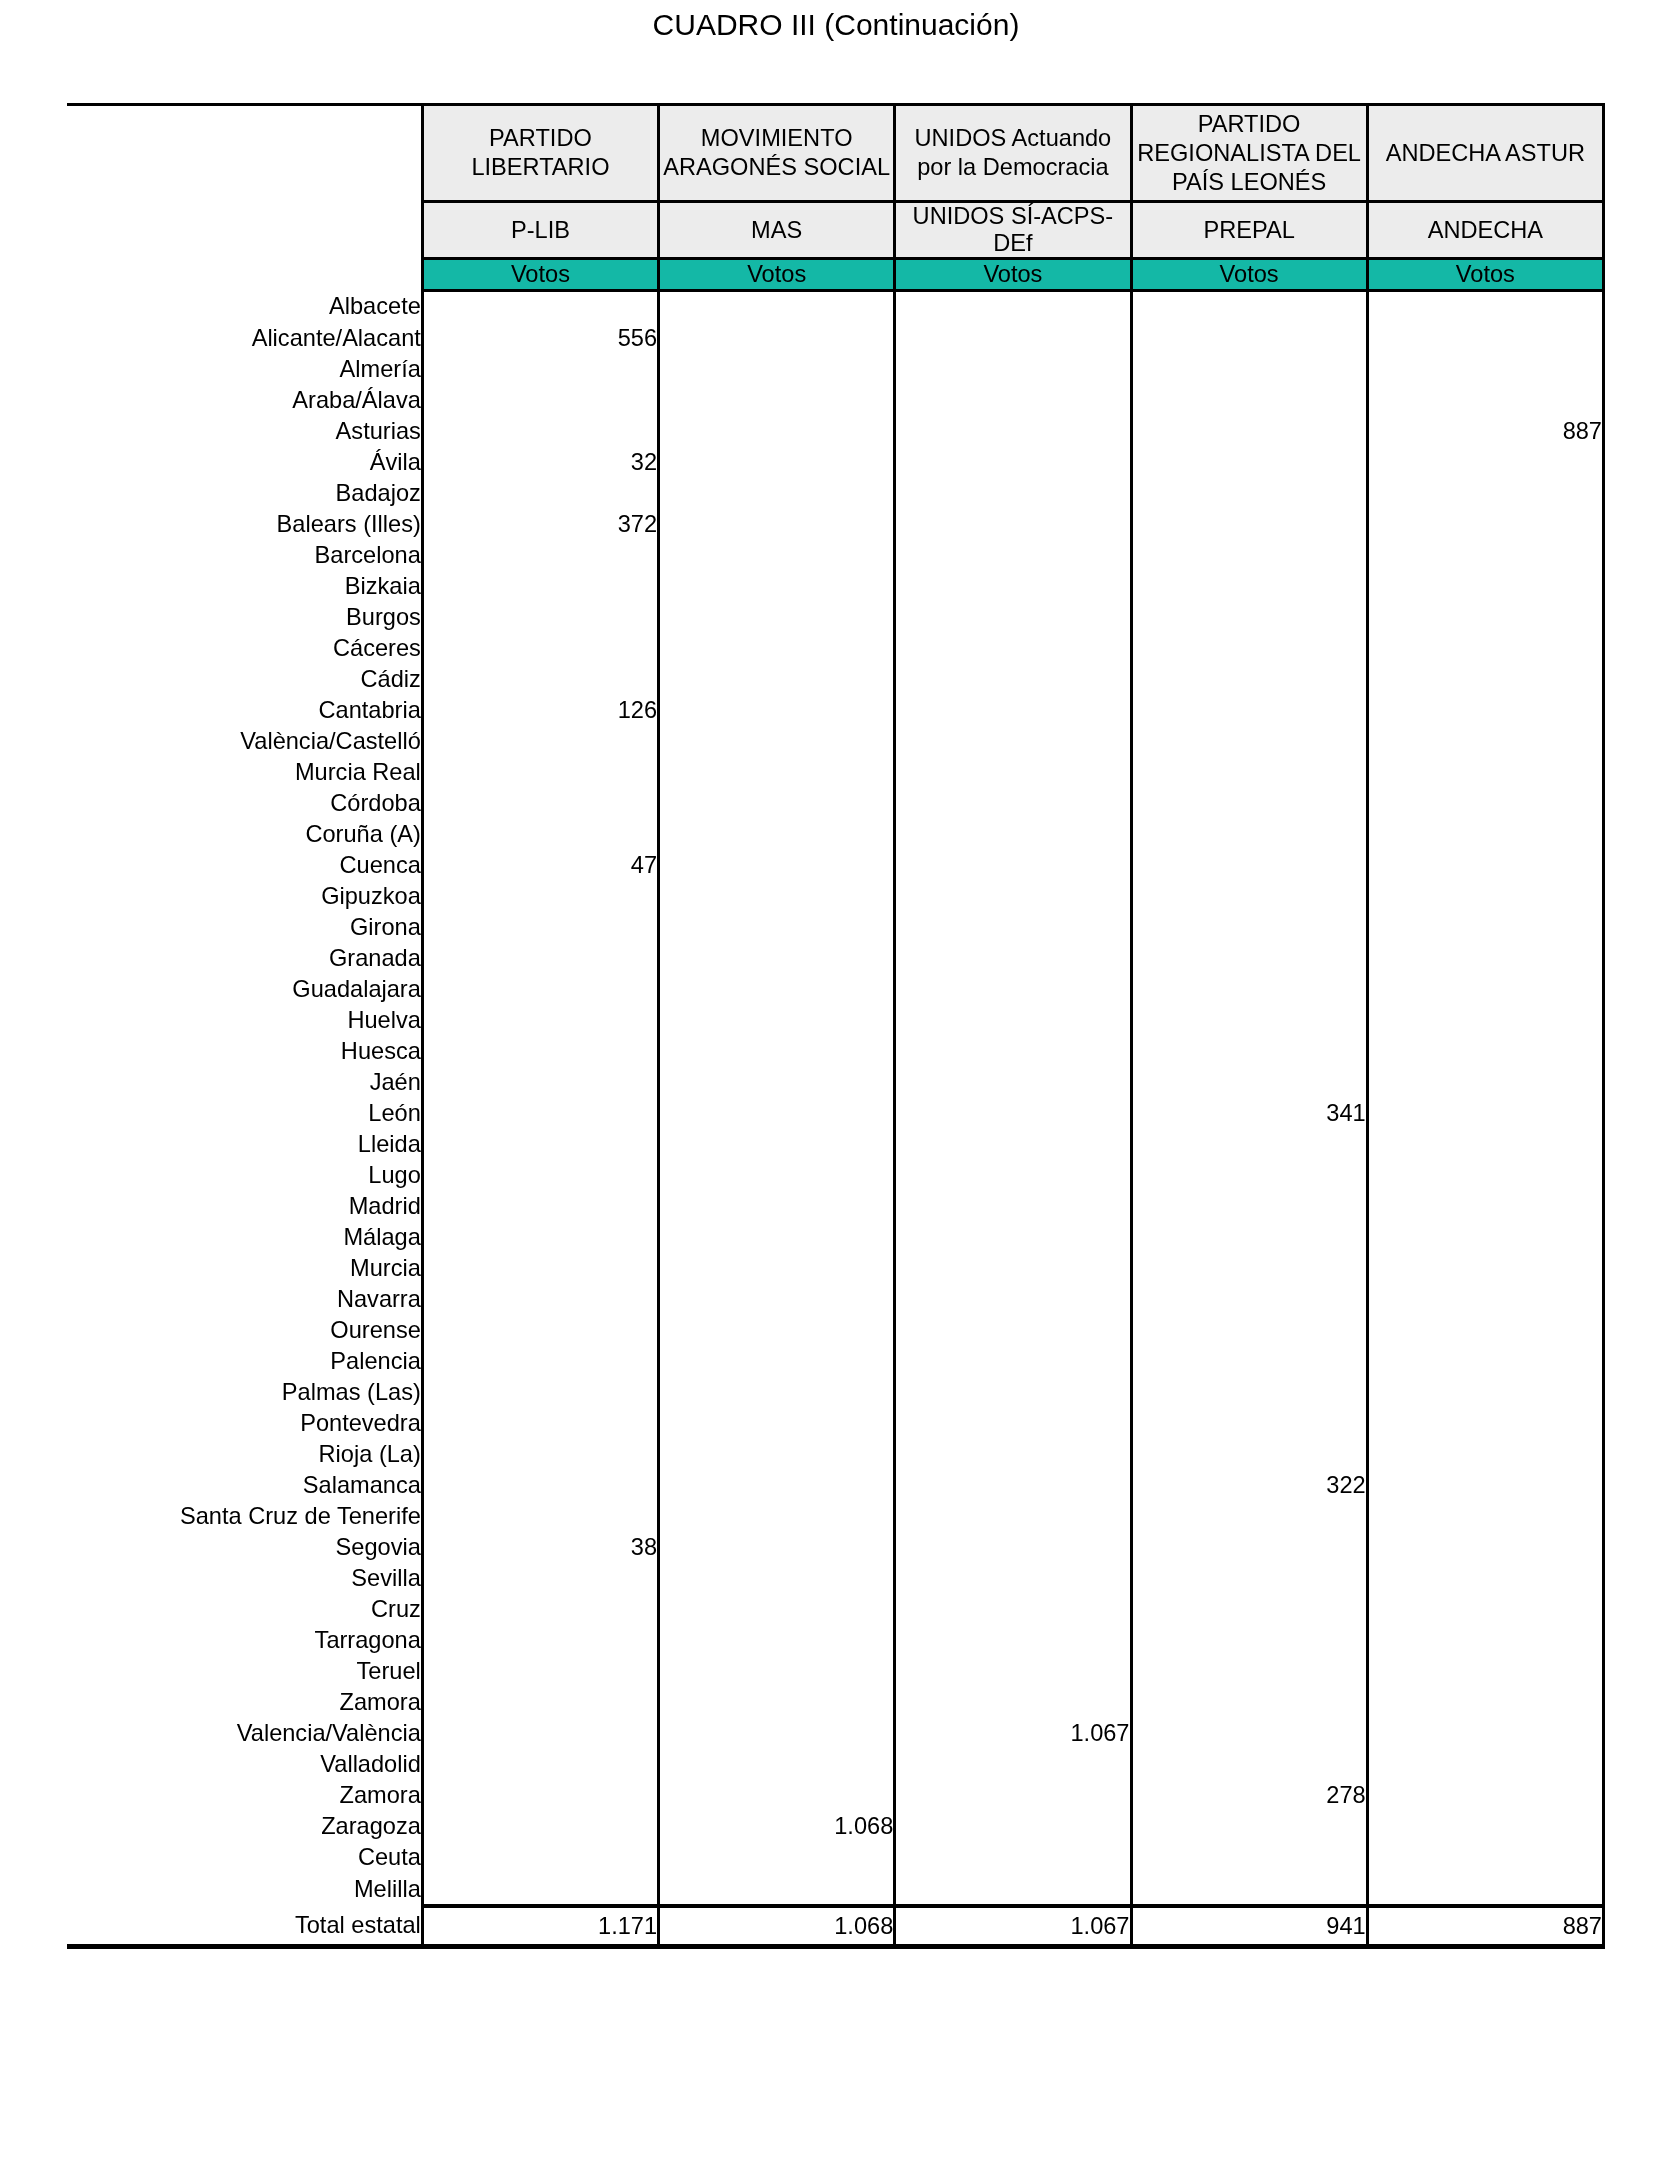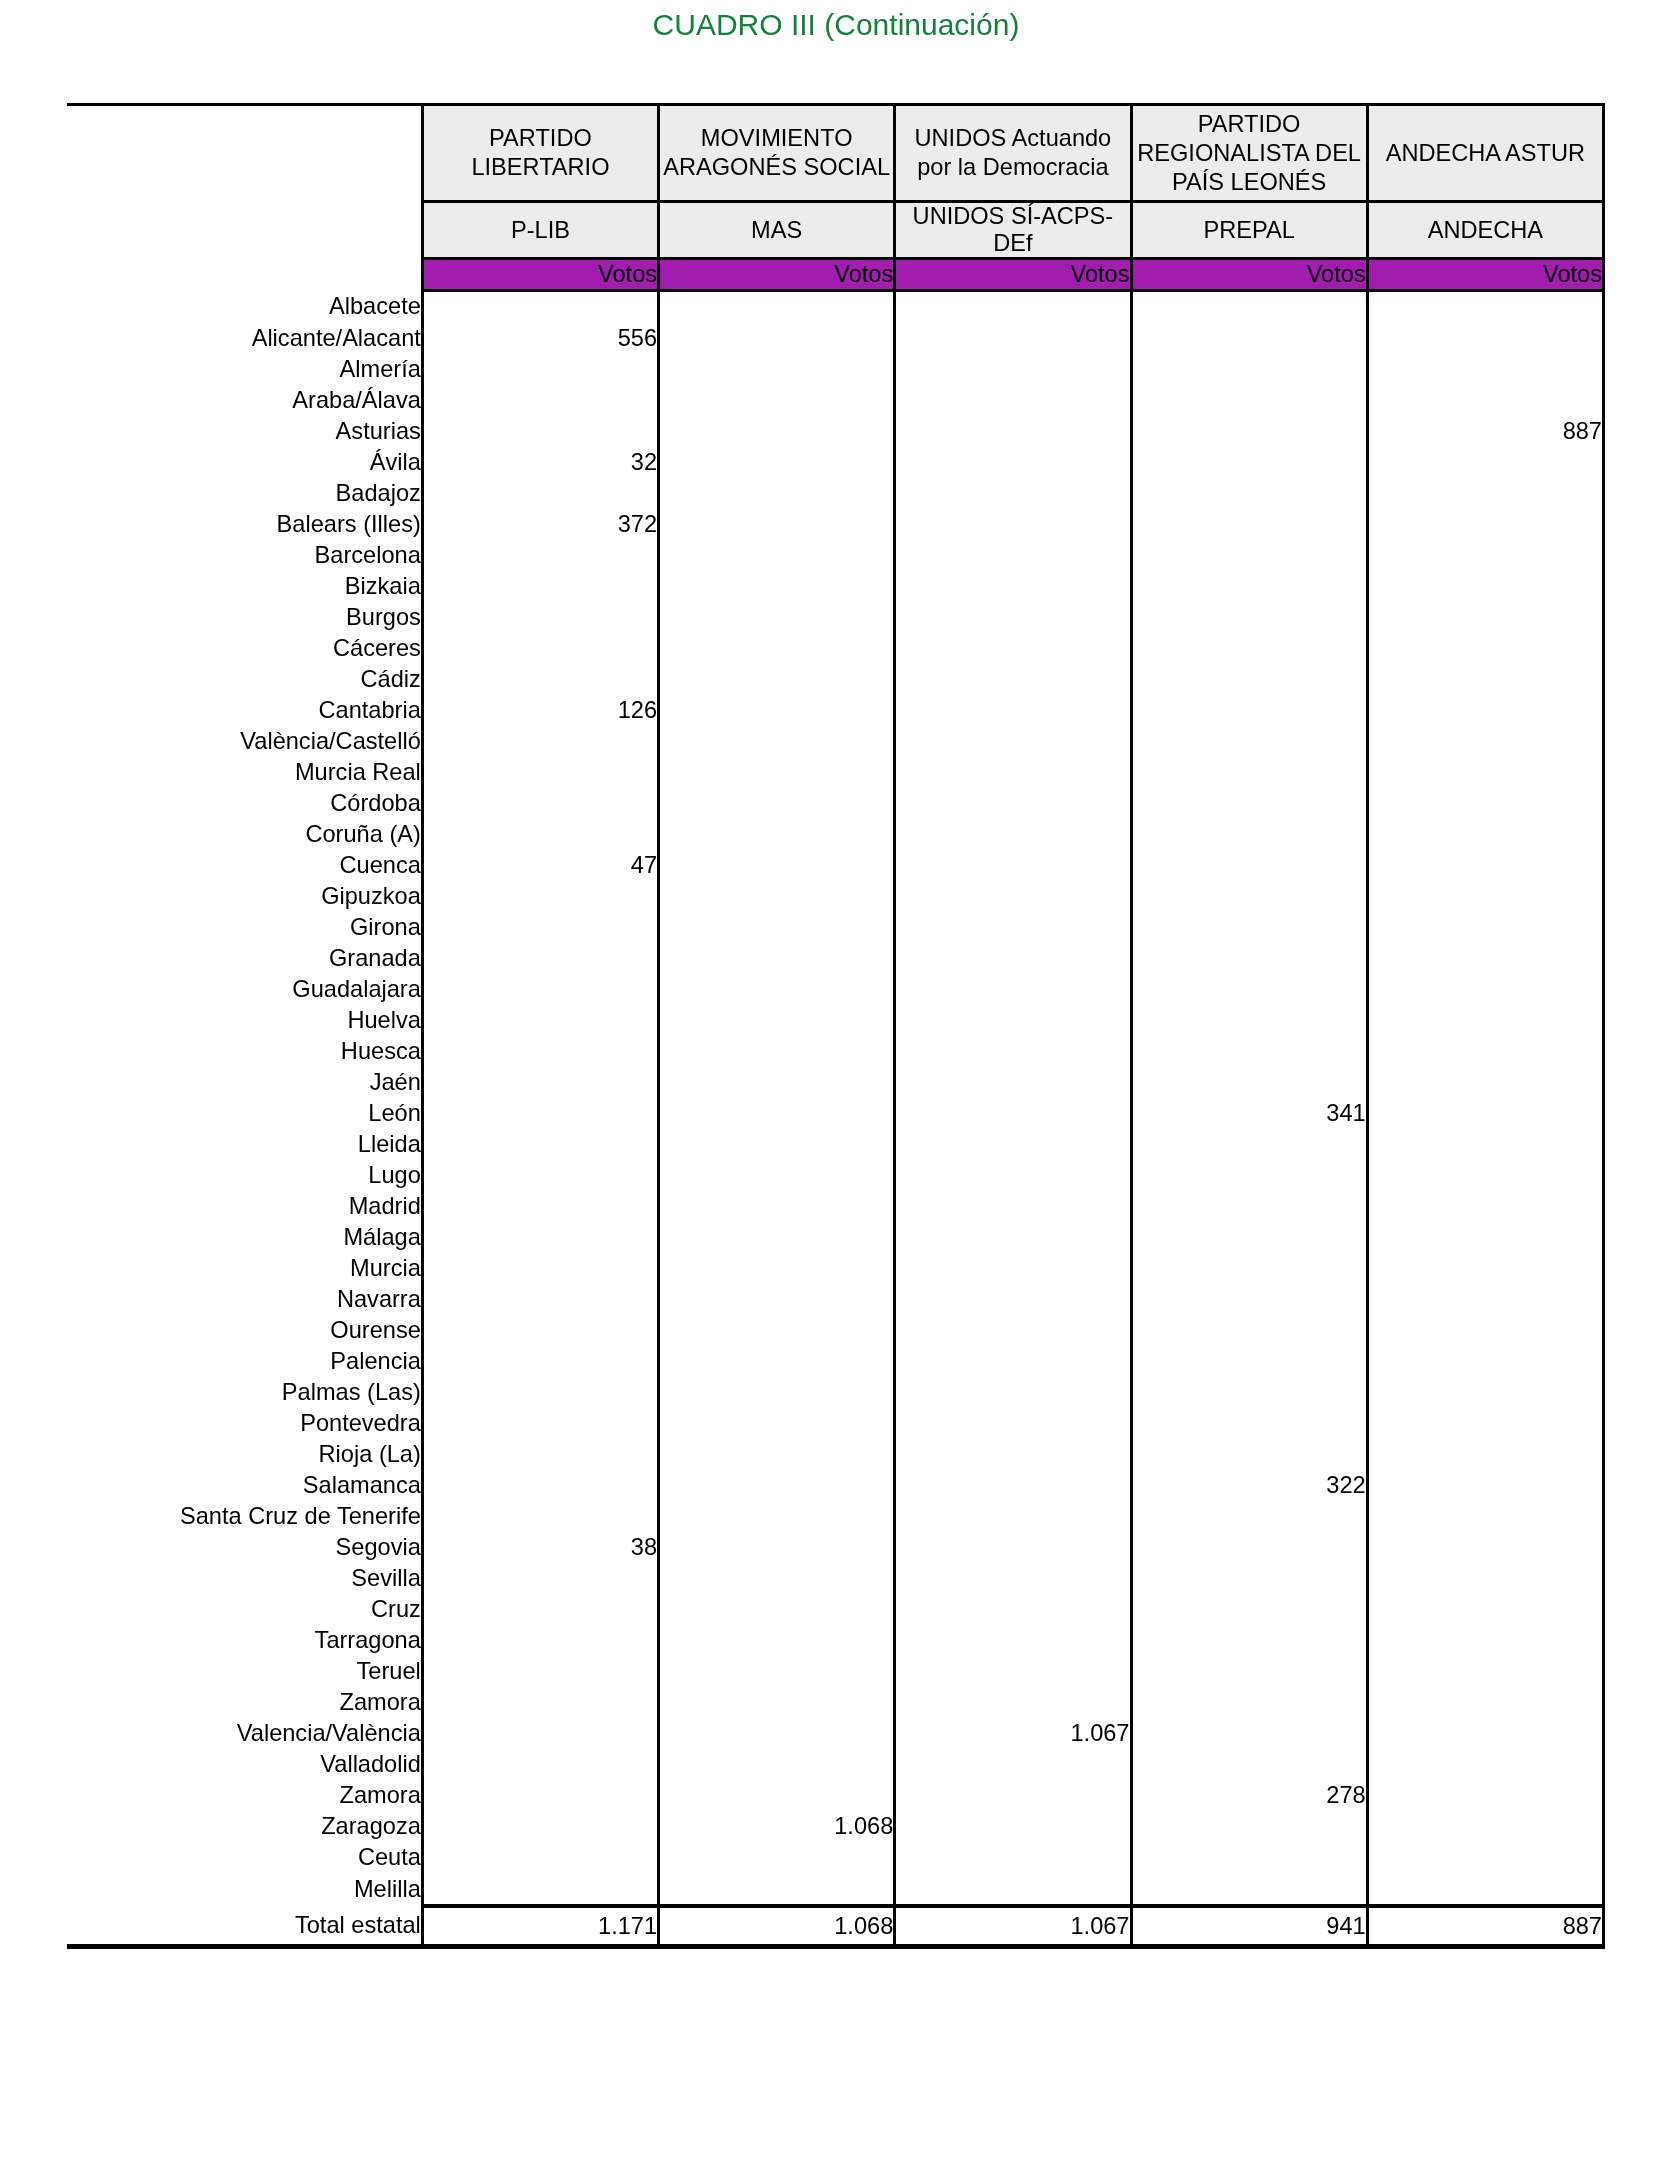--- a/index.html
+++ b/index.html
@@ -13,21 +13,21 @@
     overflow: hidden;
   }
   .title {
     position: absolute;
     top: 7.9px;
     left: 0;
     width: 100%;
     text-align: center;
     font-size: 30px;
     letter-spacing: 0px;
-    color: #15803d;
+    color: #000000;
   }
   table.results {
     position: absolute;
     left: 67px;
     top: 103px;
     width: 1538px;
     border-collapse: collapse;
     table-layout: fixed;
     border-top: 3.9px solid #000;
   }
@@ -50,23 +50,23 @@
   th.abbr {
     height: 33px;
     background: #ececec;
     border: 3.9px solid #000;
     text-align: center;
     vertical-align: middle;
     font-size: 23px;
   }
   th.votos {
     height: 29px;
-    background: #a21caf;
+    background: #14b8a6;
     border: 3.9px solid #000;
-    text-align: right;
+    text-align: center;
     vertical-align: middle;
     font-size: 23px;
   }
   td.label-head { border: none; background: #fff; }
   
   tbody td { height: 31px; vertical-align: middle; }
   td.prov {
     border: none;
     text-align: right;
     padding-left: 3.1px;

